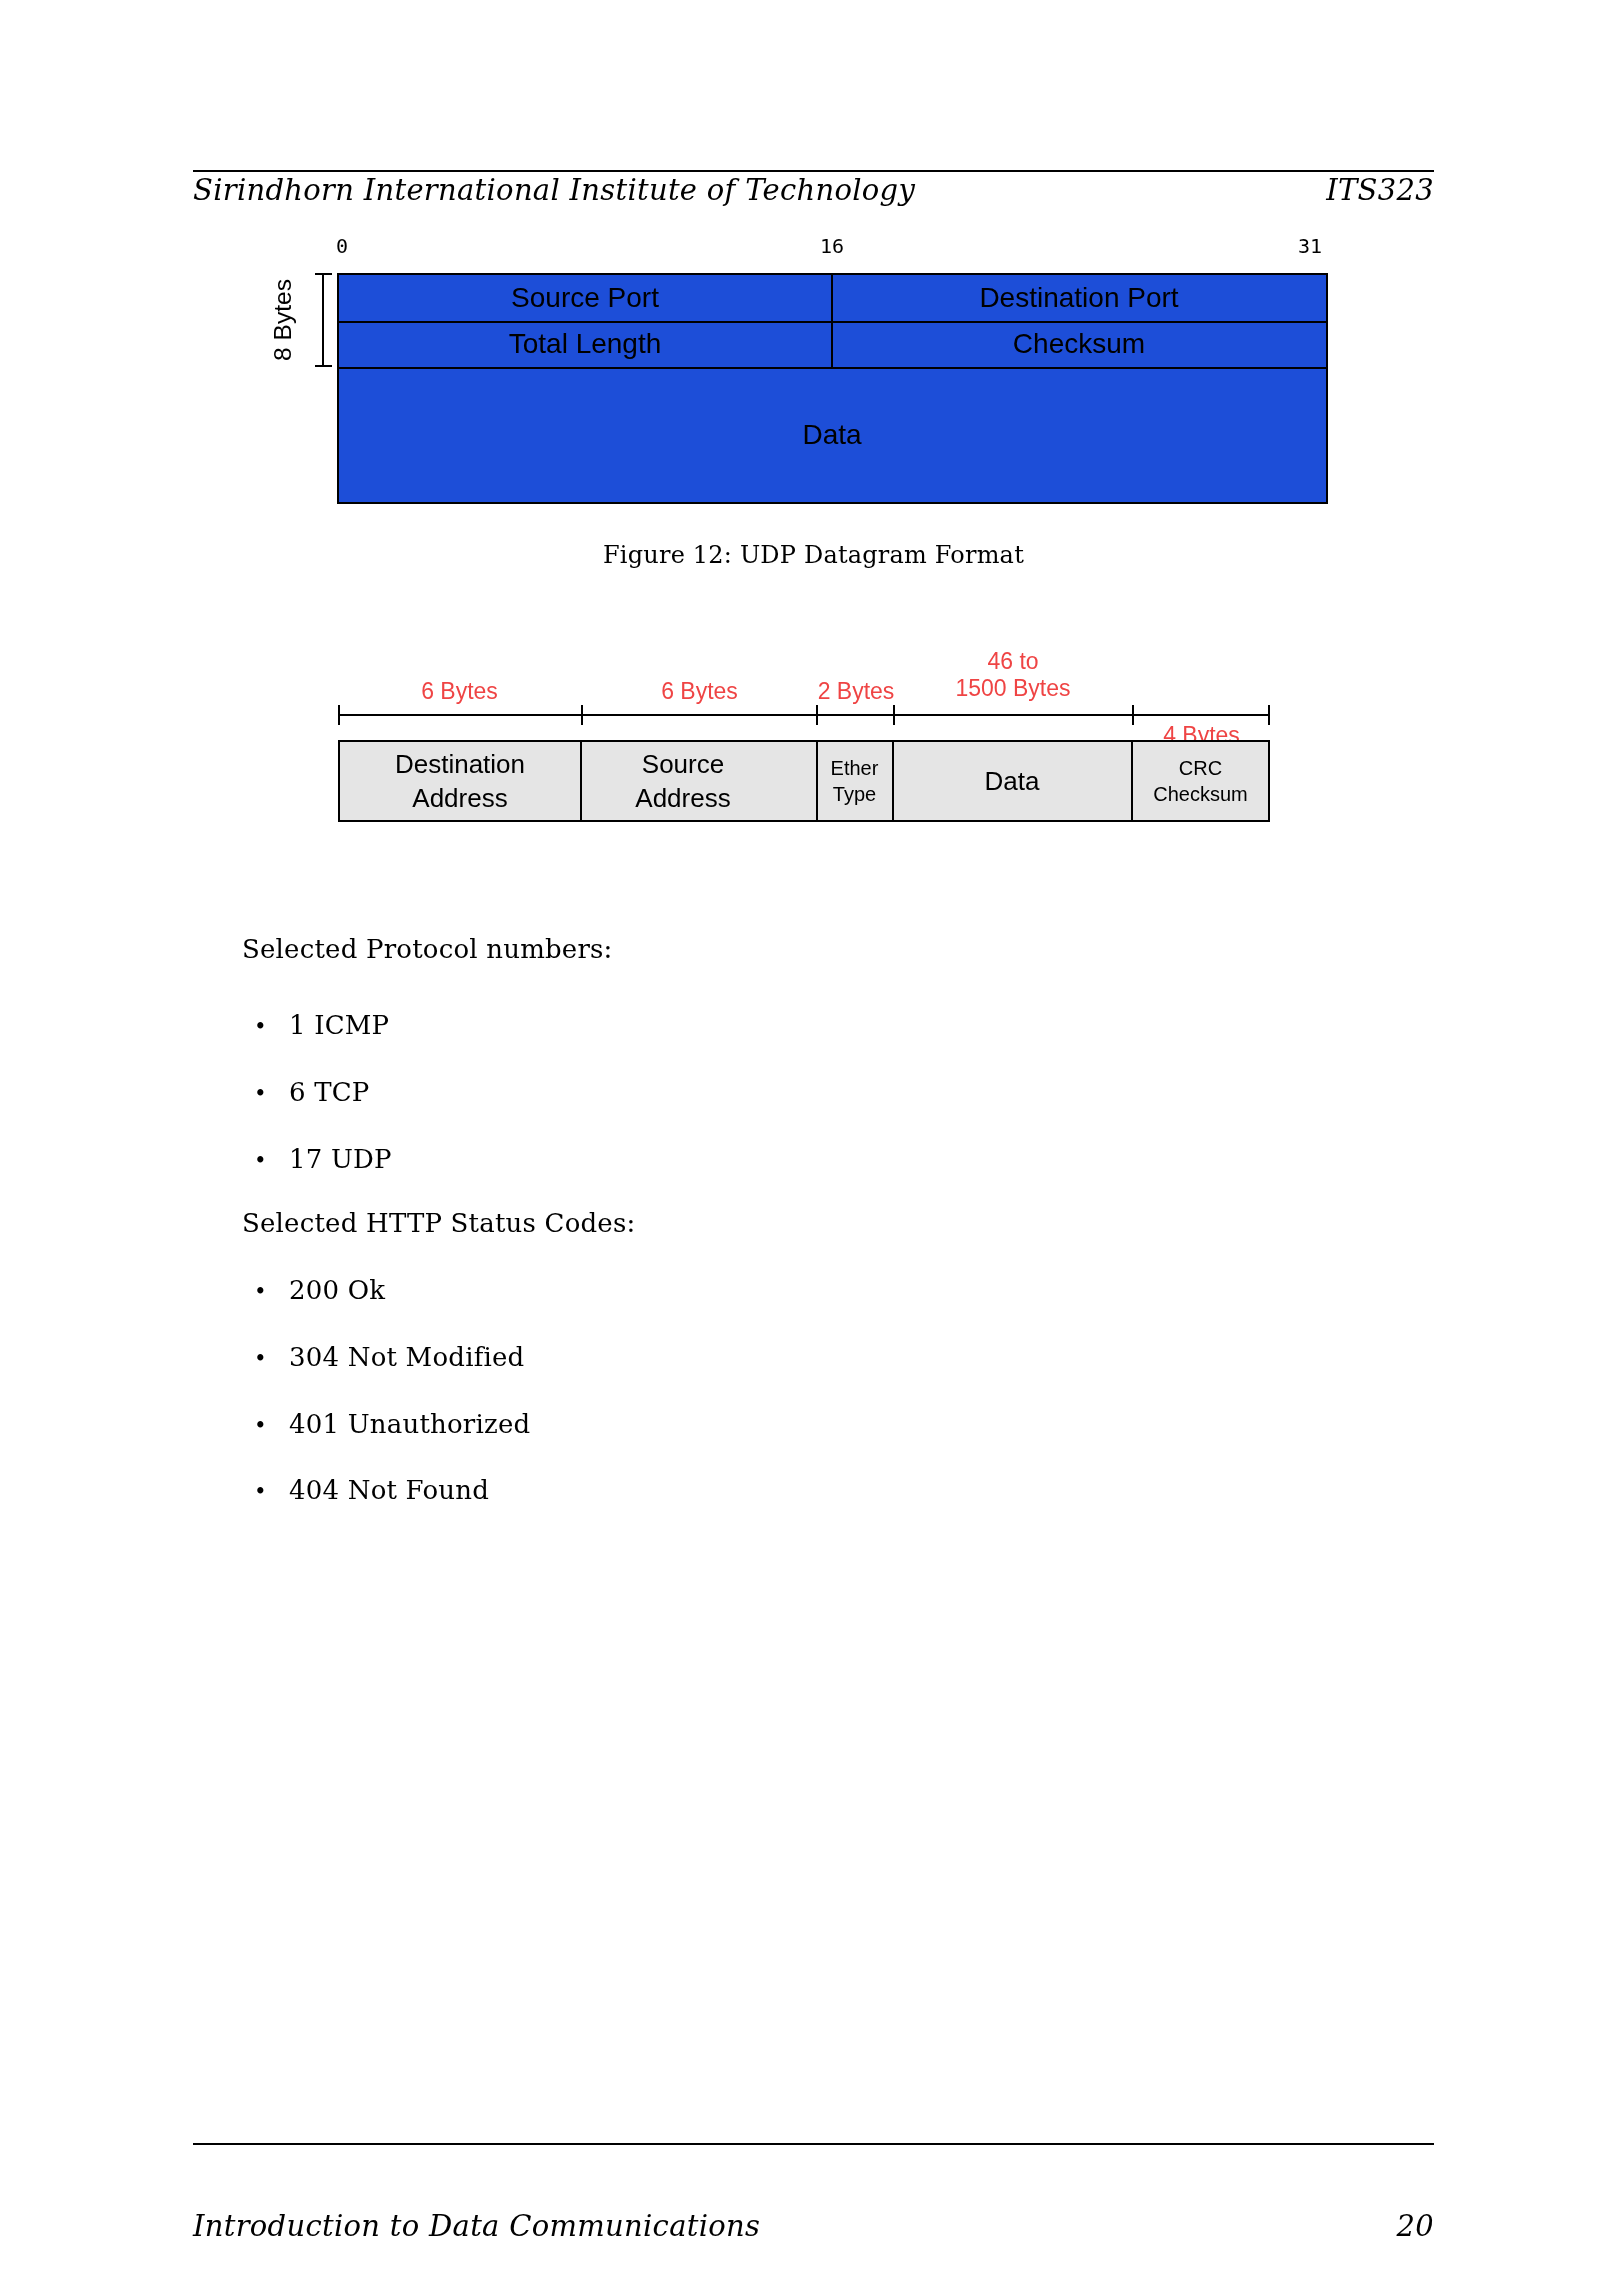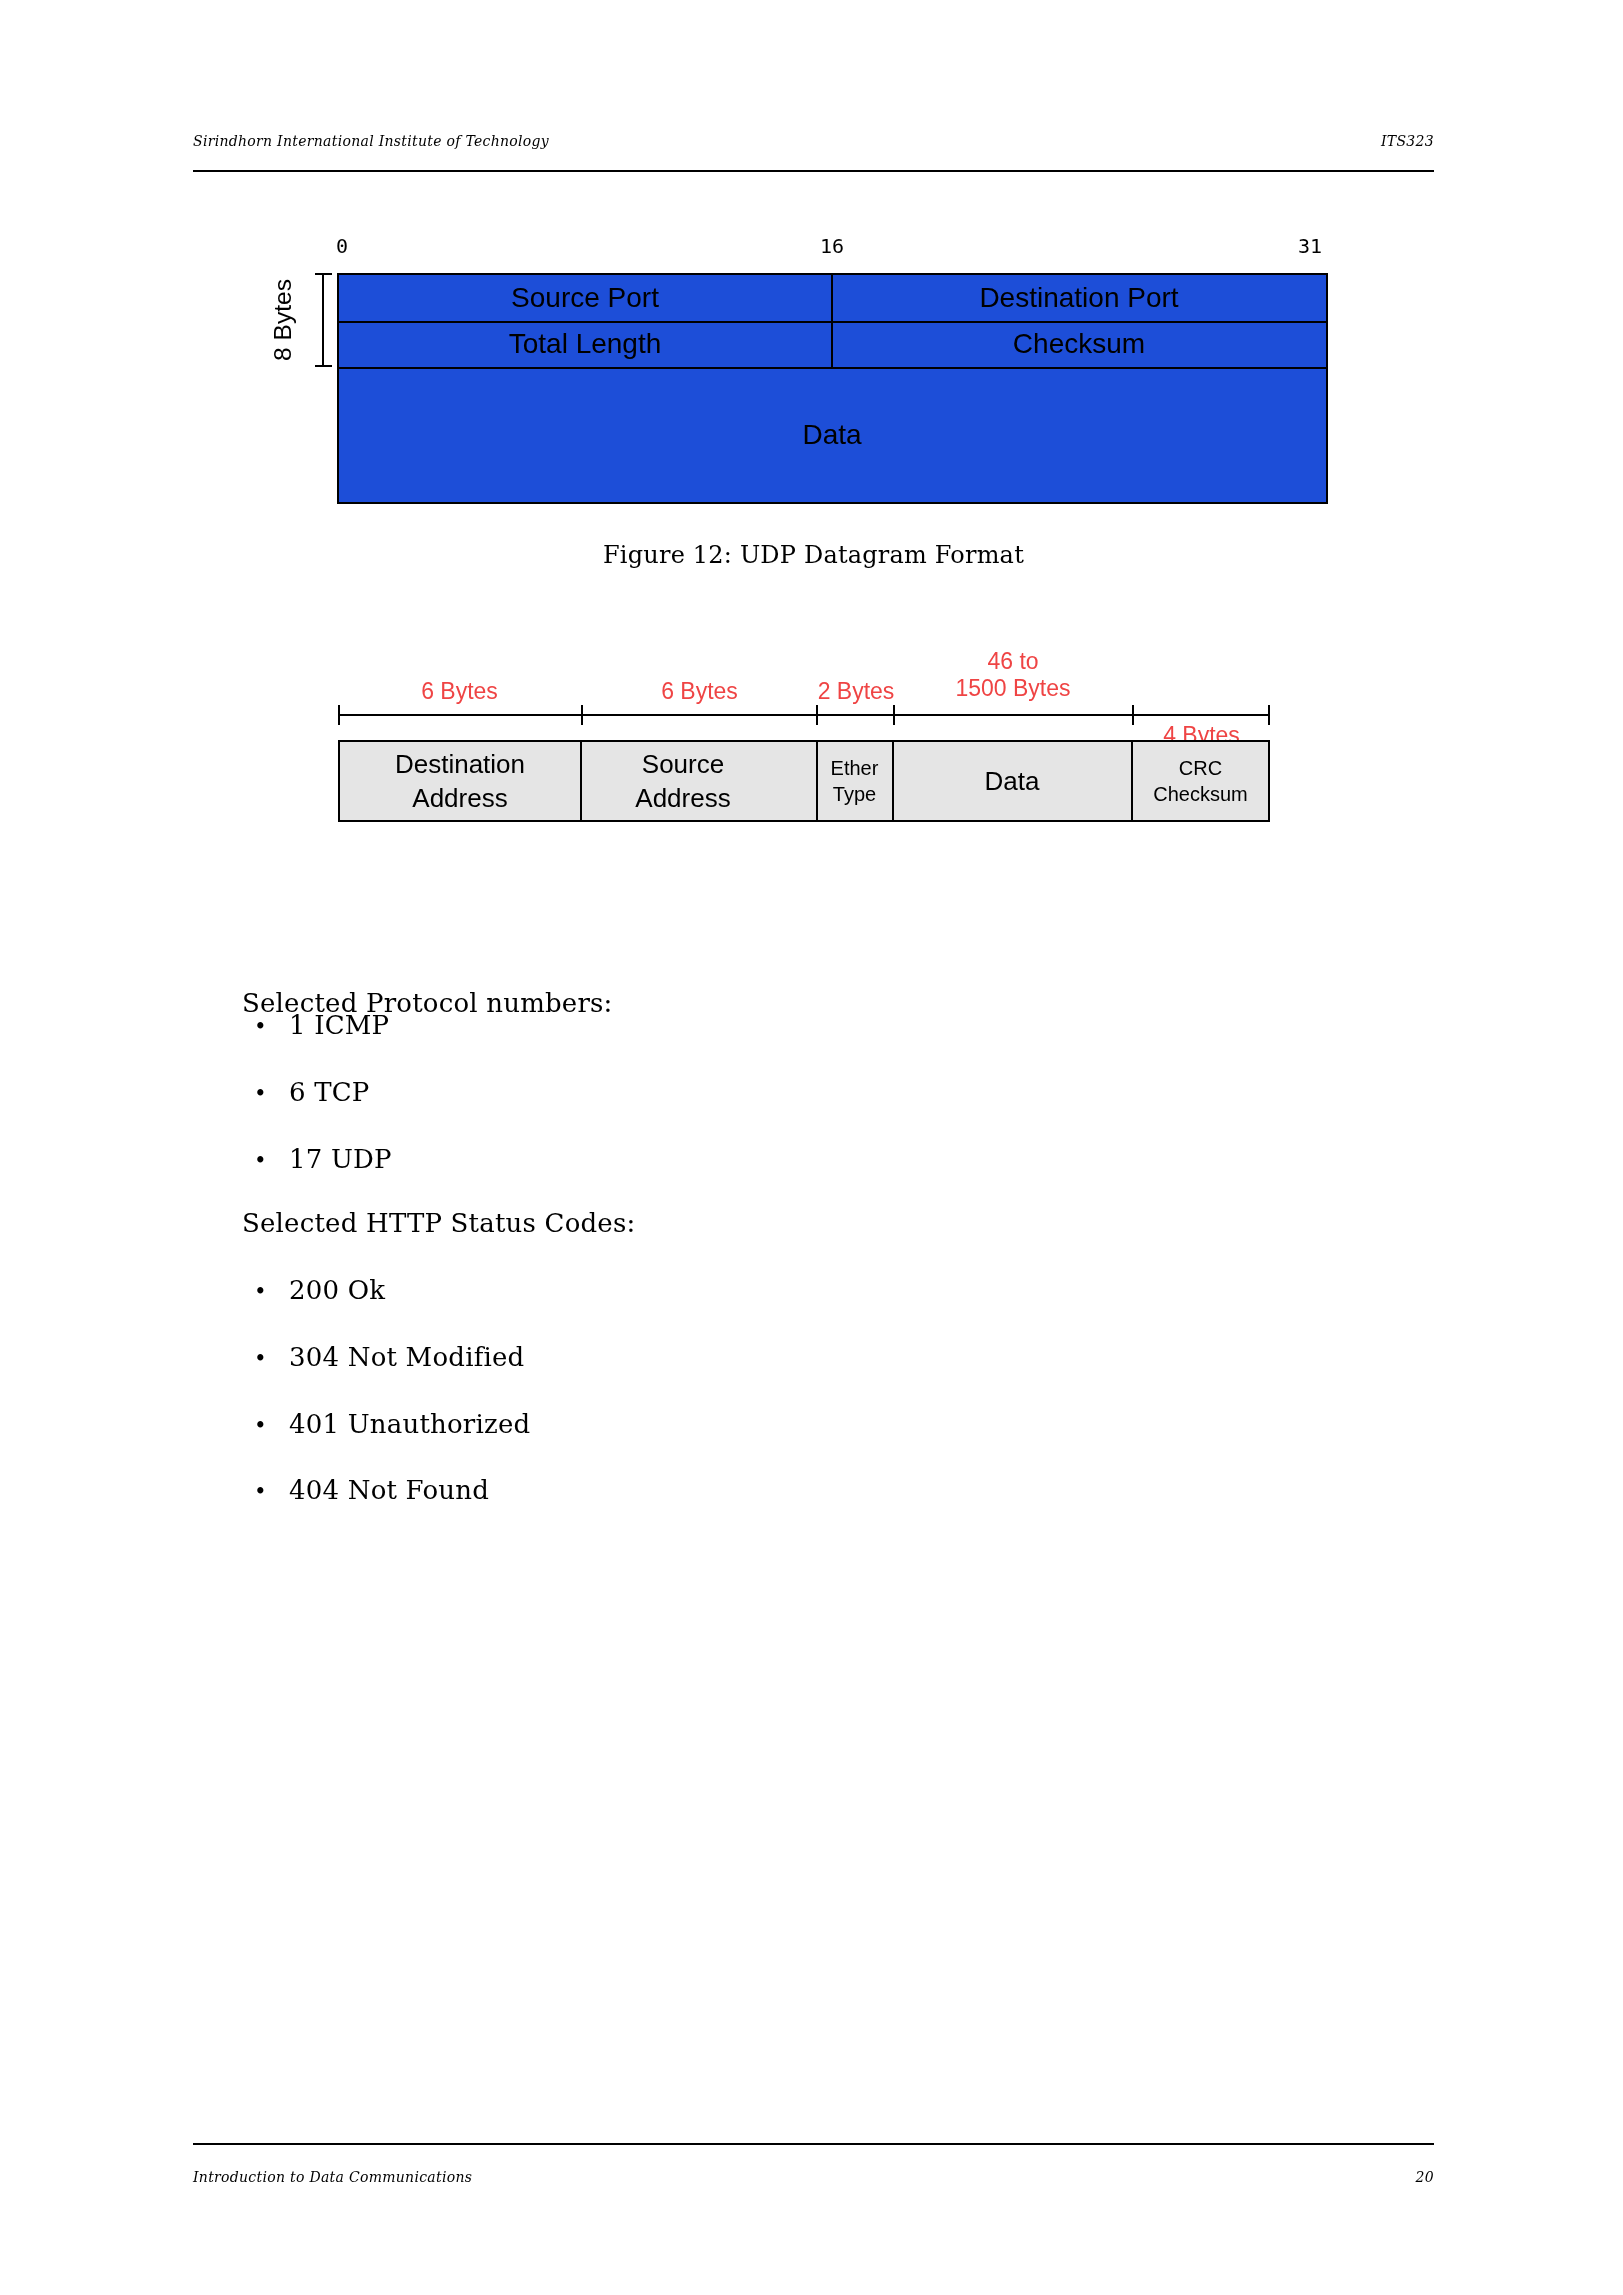--- a/index.html
+++ b/index.html
@@ -17,25 +17,26 @@
     overflow: hidden;
   }
 
   
   .runhead, .runfoot {
     position: absolute;
     left: 193px;
     width: 1241px;
     font-family: "DejaVu Serif", serif;
     font-style: italic;
-    font-size: 14px;
+    font-size: 29px;
     letter-spacing: 0.3px;
     display: flex;
     justify-content: space-between;
     align-items: center;
+    margin-top: 40px;
   }
   .runhead { top: 133px; }
   .runfoot { top: 2169px; }
   .rule {
     position: absolute;
     left: 193px;
     width: 1241px;
     height: 2.4px;
     background: #000000;
   }
@@ -319,21 +320,21 @@
         <div>Data</div>
       </div>
       <div class="eth-cell small" style="left: 793px; width: 135px;">
         <div>CRC</div>
         <div>Checksum</div>
       </div>
     </div>
 
   </div>
 
-  <div class="body-para" style="top: 988px;">Selected Protocol numbers:</div>
+  <div class="body-para" style="top: 934px;">Selected Protocol numbers:</div>
 
   <div class="bullet-item" style="top: 1010px;">
     <span class="bullet-dot">•</span>
     <span>1 ICMP</span>
   </div>
   <div class="bullet-item" style="top: 1077px;">
     <span class="bullet-dot">•</span>
     <span>6 TCP</span>
   </div>
   <div class="bullet-item" style="top: 1144px;">

